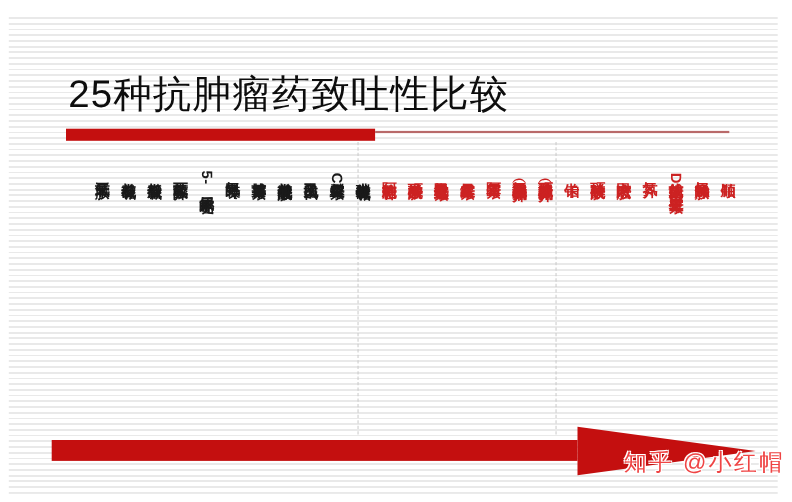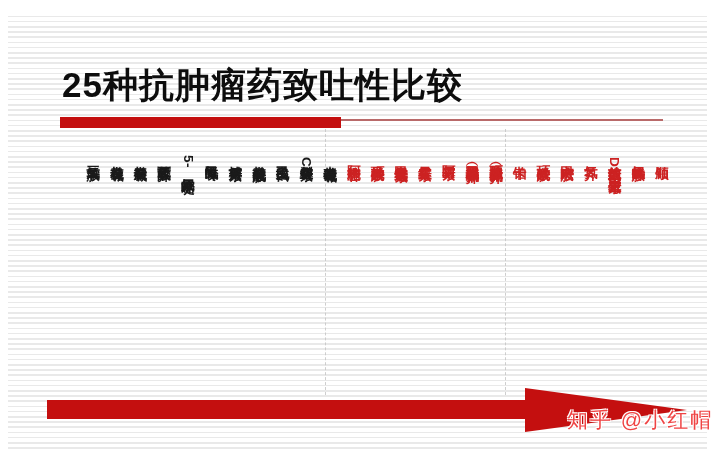--- a/index.html
+++ b/index.html
@@ -7,21 +7,21 @@
     width:720px;height:456px;position:relative;overflow:hidden;
     background:#ffffff;
     font-family:"Liberation Sans","DejaVu Sans",sans-serif;
   }
   .stripes{
     position:absolute;left:8px;top:12px;width:699px;height:437px;
     background:repeating-linear-gradient(180deg,#ffffff 0px,#ffffff 3.6px,#e9e9e9 3.6px,#e9e9e9 5.2px);
   }
   .title{
     position:absolute;left:62px;top:62px;
-    font-size:35px;font-weight:bold;color:#0d0d0d;letter-spacing:1px;
+    font-size:35px;font-weight:normal;color:#0d0d0d;letter-spacing:1px;
     white-space:nowrap;
   }
   .title-bar{
     position:absolute;left:60px;top:117px;width:281px;height:11px;
     background:#c40f0f;
   }
   .title-line{
     position:absolute;left:341px;top:119px;width:322px;height:2px;
     background:#b96a6a;
   }

